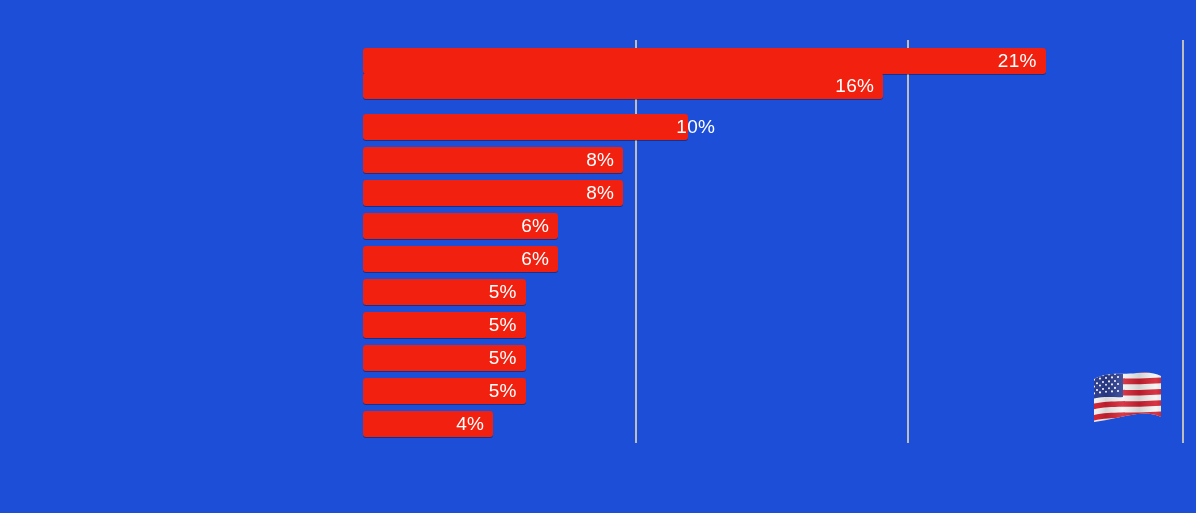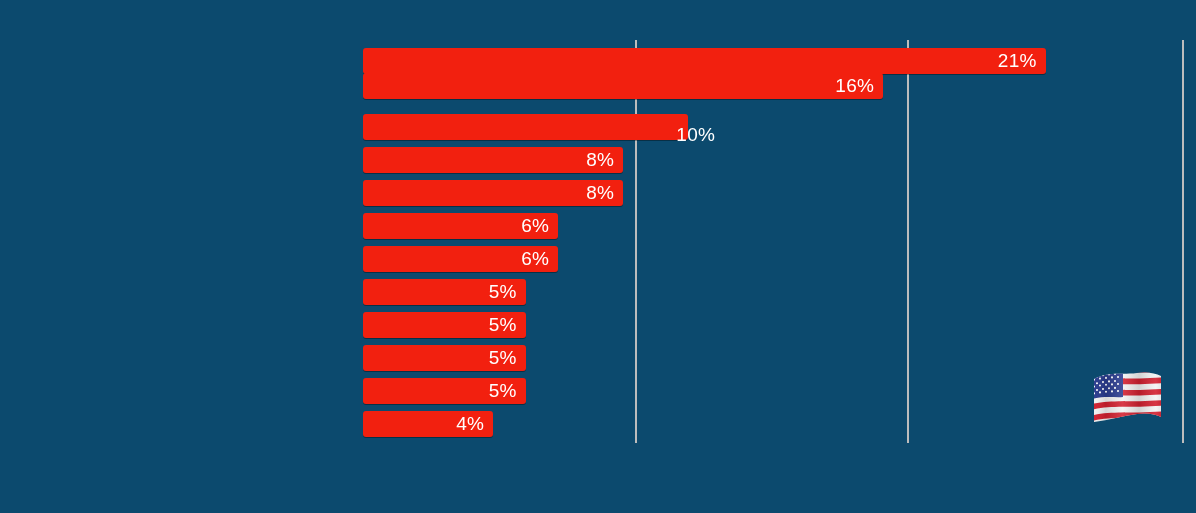--- a/index.html
+++ b/index.html
@@ -11,21 +11,21 @@
   }
   body {
     font-family: "Liberation Sans", sans-serif;
     -webkit-font-smoothing: antialiased;
   }
 
   #chart-root {
     position: relative;
     width: 1196px;
     height: 513px;
-    background: #0c4a6e;
+    background: #1d4ed8;
     overflow: hidden;
   }
 
   
   #plot-area {
     position: absolute;
     left: 363px;
     top: 40px;
     width: 820px;
     height: 404px;
@@ -159,21 +159,21 @@
         <div class="bar-row" style="top: 8px; width: 682.5px;">
           <div class="bar" style="width: 682.5px; background: rgb(242, 32, 15);"></div>
           <div class="bar-value" style="width: 682.5px; color: rgb(255, 255, 255);">21%</div>
         </div>
         <div class="bar-row" style="top: 33px; width: 520px;">
           <div class="bar" style="width: 520px; background: rgb(242, 32, 15);"></div>
           <div class="bar-value" style="width: 520px; color: rgb(255, 255, 255);">16%</div>
         </div>
         <div class="bar-row" style="top: 74px; width: 325px;">
           <div class="bar" style="width: 325px; background: rgb(242, 32, 15);"></div>
-          <div class="bar-value" style="width: 361px; color: rgb(255, 255, 255); margin-top: 8px;">10%</div>
+          <div class="bar-value" style="width: 361px; color: rgb(255, 255, 255);">10%</div>
         </div>
         <div class="bar-row" style="top: 107px; width: 260px;">
           <div class="bar" style="width: 260px; background: rgb(242, 32, 15);"></div>
           <div class="bar-value" style="width: 260px; color: rgb(255, 255, 255);">8%</div>
         </div>
         <div class="bar-row" style="top: 140px; width: 260px;">
           <div class="bar" style="width: 260px; background: rgb(242, 32, 15);"></div>
           <div class="bar-value" style="width: 260px; color: rgb(255, 255, 255);">8%</div>
         </div>
         <div class="bar-row" style="top: 173px; width: 195px;">

